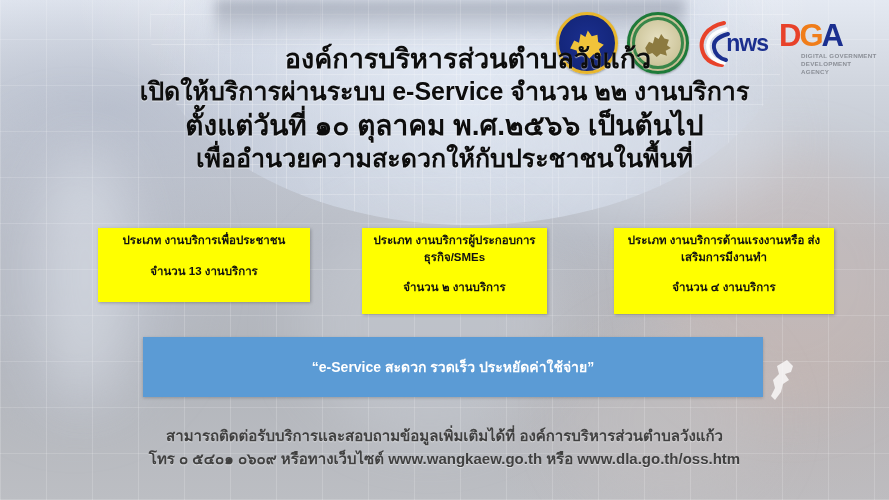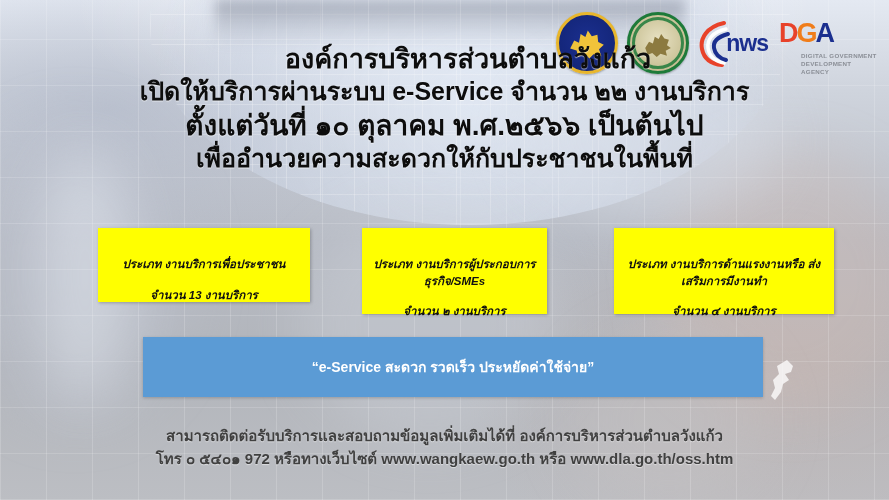--- a/index.html
+++ b/index.html
@@ -179,21 +179,21 @@
     padding-right: 2px;
     font-family: "Liberation Sans", sans-serif;
   }
   .logo-dga {
     position: relative;
     width: 100px; height: 48px;
   }
   .logo-dga .dga-text {
     position: absolute;
     left: 0; top: 1px;
-    font-size: 27px;
+    font-size: 31px;
     font-weight: 900;
     letter-spacing: -2px;
     font-family: "Liberation Sans", sans-serif;
     line-height: 1;
   }
   .logo-dga .d { color: #e8422a; }
   .logo-dga .g { color: #f07d1a; }
   .logo-dga .a { color: #1b2f8f; }
   .logo-dga .dga-sub {
     position: absolute;
@@ -226,23 +226,22 @@
   
   .cat-box {
     position: absolute;
     background: #ffff00;
     color: #111;
     font-weight: bold;
     font-size: 11.5px;
     line-height: 1.45;
     text-align: center;
     box-sizing: border-box;
-    padding: 28px 8px 10px;
+    padding: 4px 8px 10px;
     box-shadow: 1px 1px 3px rgba(0,0,0,.25);
-    font-style: italic;
   }
   .cat-box .cat-title { display: block; }
   .cat-box .cat-count { display: block; margin-top: 14px; }
   #cat-1 { left: 98px;  top: 228px; width: 212px; height: 74px; }
   #cat-2 { left: 362px; top: 228px; width: 185px; height: 86px; }
   #cat-3 { left: 614px; top: 228px; width: 220px; height: 86px; }
 
   
   .slogan-banner {
     position: absolute;
@@ -346,16 +345,16 @@
     <span class="cat-title">ประเภท งานบริการด้านแรงงานหรือ ส่งเสริมการมีงานทำ</span>
     <span class="cat-count">จำนวน ๔ งานบริการ</span>
   </div>
 
   <div class="slogan-banner">
     <span class="slogan-text">“e-Service สะดวก รวดเร็ว ประหยัดค่าใช้จ่าย”</span>
   </div>
 
   <div class="footer">
     <span class="f-line">สามารถติดต่อรับบริการและสอบถามข้อมูลเพิ่มเติมได้ที่  องค์การบริหารส่วนตำบลวังแก้ว</span>
-    <span class="f-line">โทร ๐ ๕๔๐๑ 972 หรือทางเว็บไซต์ www.wangkaew.go.th หรือ www.dla.go.th/oss.htm</span>
+    <span class="f-line">โทร ๐ ๕๔๐๑ ๐๖๐๙ หรือทางเว็บไซต์ www.wangkaew.go.th หรือ www.dla.go.th/oss.htm</span>
   </div>
 
 </div>
 
 </body></html>

